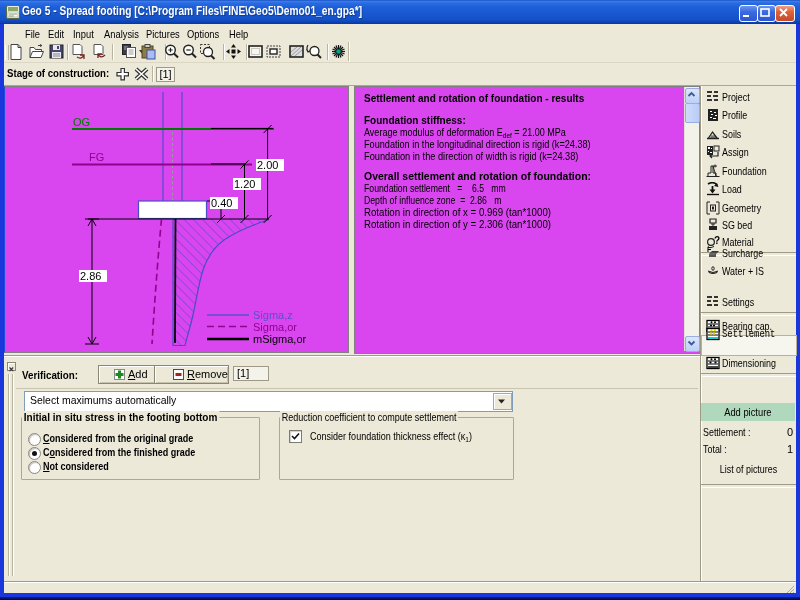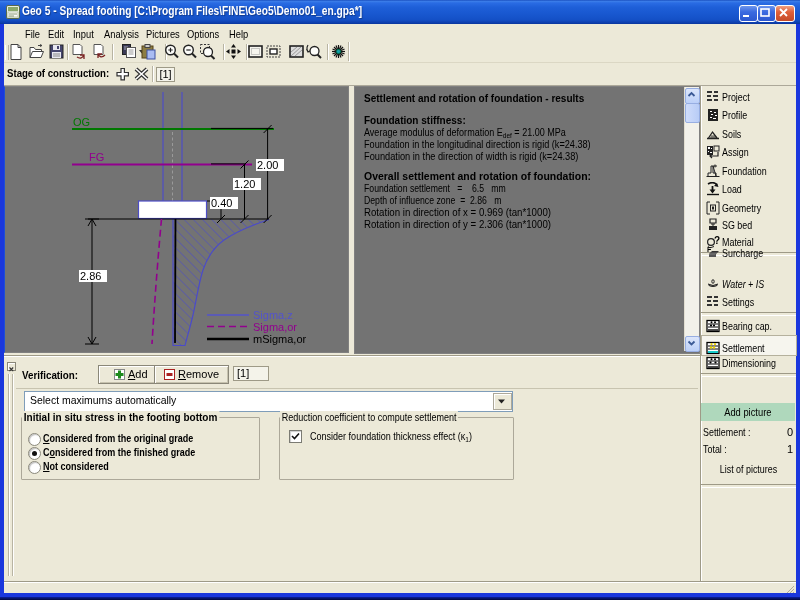--- a/index.html
+++ b/index.html
@@ -4,21 +4,21 @@
 <style>
   html,body{margin:0;padding:0;}
   body{width:800px;height:600px;position:relative;overflow:hidden;
        background:#ece9d8;font-family:"Liberation Sans",sans-serif;font-size:11px;color:#000;}
   .abs{position:absolute;}
   .ttl{left:0;top:0;width:800px;height:24px;
        background:linear-gradient(180deg,#1b50c0 0%,#3a7ce8 6%,#2a6ce4 12%,#1e5fd8 30%,#1857cf 60%,#1450c6 82%,#0d3fae 94%,#0a359c 100%);}
   .wbtn{position:absolute;top:5px;width:17px;height:15px;border:1px solid #fff;border-radius:3px;
         background:linear-gradient(180deg,#6c95ec 0%,#3a6ae0 40%,#2c58d0 100%);color:#fff;}
   .menu span{position:absolute;top:0;height:18px;line-height:18px;display:inline-block;transform:scaleX(0.85);transform-origin:0 50%;}
-  .panel-white{background:#737373;border:1px solid #808080;}
+  .panel-white{background:#d946ef;border:1px solid #808080;}
   .sb-row{position:absolute;left:701px;width:94px;height:18px;}
   .sb-ic{position:absolute;left:5px;top:2px;}
   .sb-tx{position:absolute;left:21px;top:0;height:18px;line-height:18px;transform:scaleX(0.81);transform-origin:0 50%;white-space:nowrap;}
   .sb-sep{position:absolute;left:701px;width:95px;height:2px;border-top:1px solid #9e9a87;border-bottom:1px solid #fff;}
   .gbox{position:absolute;border:1px solid #aca899;border-radius:1px;}
   .gcap{position:absolute;top:-7px;left:0px;background:#ece9d8;padding:0 2px;line-height:13px;transform:scaleX(0.82);transform-origin:0 50%;white-space:nowrap;}
   .radio{position:absolute;width:11px;height:11px;border-radius:50%;background:#fff;border:1px solid #8a887a;box-shadow:inset 1px 1px 1px rgba(0,0,0,0.25);}
   .rlab{position:absolute;line-height:13px;transform:scaleX(0.82);transform-origin:0 50%;white-space:nowrap;}
   .btn3d{position:absolute;background:#ece9d8;border:1px solid #8a8778;box-shadow:inset 1px 1px 0 #fff, inset -1px -1px 0 #c6c2ae;}
   u{text-decoration:underline;}
@@ -418,21 +418,21 @@
 <div class="sb-sep" style="top:251.5px;"></div>
 <div class="sb-row" style="top:244px;">
     <span class="sb-ic"><svg width="14" height="14">
         <text x="1" y="6" font-size="7" font-weight="bold" fill="#000">F</text>
         <path d="M3,8 l3,-3 h7 l-3,3 z" fill="#333"></path>
         <path d="M3,8 h7 v3 h-7 z" fill="#555"></path>
         <path d="M4,8.5 l2,-2 M6,8.5 l2,-2 M8,8.5 l2,-2" stroke="#ccc" stroke-width="0.7"></path>
       </svg></span>
     <span class="sb-tx">Surcharge</span>
   </div>
-<div class="sb-row" style="top:275px;font-style:italic;">
+<div class="sb-row" style="top:262px;">
     <span class="sb-ic"><svg width="14" height="14">
         <path d="M2,7 c0,4 10,4 10,0 c-1.5,2 -8.5,2 -10,0 z" fill="#222"></path>
         <path d="M2,7 q5,3 10,0" fill="none" stroke="#222"></path>
         <ellipse cx="7" cy="4.5" rx="1.2" ry="1.8" fill="none" stroke="#222"></ellipse>
       </svg></span>
     <span class="sb-tx">Water + IS</span>
   </div>
 <div class="sb-row" style="top:293px;text-decoration:underline;">
     <span class="sb-ic"><svg width="14" height="14">
         <g fill="#333">
@@ -456,21 +456,21 @@
           <circle cx="5" cy="6.5" r="1.1"></circle>
           <circle cx="8" cy="6.5" r="1.1"></circle>
           <circle cx="5.5" cy="3.2" r="1"></circle>
           <circle cx="9" cy="3.2" r="1"></circle>
         </g>
         <line x1="2" y1="11" x2="12" y2="11" stroke="#000" stroke-width="1.4"></line>
       </svg></span>
     <span class="sb-tx">Bearing cap.</span>
   </div>
 <div class="abs" style="left:701px;top:335px;width:94px;height:19px;background:#f6f5ee;border:1px solid #b5b19d;"></div>
-<div class="sb-row" style="top:339px;">
+<div class="sb-row" style="top:325px;font-family:Liberation Mono, monospace;">
     <span class="sb-ic"><svg width="14" height="14">
         <rect x="1" y="1.5" width="12" height="11" fill="#fff" stroke="#000" stroke-width="1.3"></rect>
         <line x1="2" y1="5" x2="12" y2="5" stroke="#000"></line>
         <line x1="2" y1="8" x2="12" y2="8" stroke="#000"></line>
         <g fill="#e8d000">
           <circle cx="5" cy="6.5" r="1.2"></circle>
           <circle cx="8" cy="6.5" r="1.2"></circle>
           <circle cx="5.5" cy="3.2" r="1.1"></circle>
           <circle cx="9" cy="3.2" r="1.1"></circle>
         </g>
@@ -509,21 +509,21 @@
 <div class="abs" style="left:8px;top:374px;width:1px;height:202px;background:#fff;border-left:1px solid #b8b4a2;"></div>
 <div class="abs" style="left:12px;top:374px;width:1px;height:202px;background:#fff;border-left:1px solid #b8b4a2;"></div>
 
 <div class="abs" style="left:22px;top:366px;height:18px;line-height:18px;font-weight:bold;transform:scaleX(0.89);transform-origin:0 50%;">Verification:</div>
 <div class="btn3d" style="left:98px;top:365px;width:64px;height:17px;text-align:center;line-height:17px;">
   <svg width="11" height="11" style="vertical-align:-2px;">
       <rect x="0.5" y="0.5" width="10" height="10" fill="#fff" stroke="#888"></rect>
       <path d="M5.5,1.5 v8 M1.5,5.5 h8" stroke="#1d8a1d" stroke-width="3"></path>
     </svg>
   <u>A</u>dd</div>
-<div class="btn3d" style="left:154px;top:365px;width:73px;height:17px;text-align:center;line-height:17px;">
+<div class="btn3d" style="left:154px;top:365px;width:73px;height:17px;text-align:right;line-height:17px;">
   <svg width="11" height="11" style="vertical-align:-2px;">
       <rect x="0.5" y="0.5" width="10" height="10" fill="#fff" stroke="#a22"></rect>
       <rect x="2.5" y="4" width="6" height="3" fill="#a22"></rect>
     </svg>
   <u>R</u>emove</div>
 <div class="abs" style="left:233px;top:366px;width:31px;height:13px;background:#f4f3ea;border:1px solid #9e9a87;line-height:13px;padding-left:3px;">[1]</div>
 <div class="abs" style="left:16px;top:388px;width:682px;height:1px;background:#c8c4b0;"></div>
 
 <div class="abs" style="left:24px;top:391px;width:487px;height:19px;background:#fff;border:1px solid #7f9db9;">
   <div class="abs" style="left:5px;top:0;height:17px;line-height:17px;transform:scaleX(0.95);transform-origin:0 50%;white-space:nowrap;">Select maximums automatically</div>

